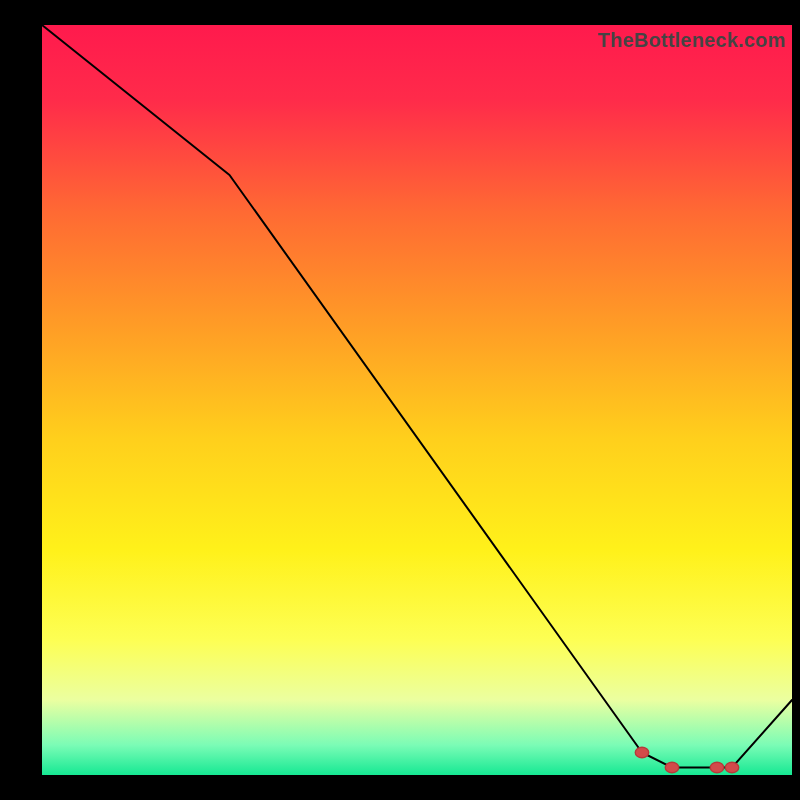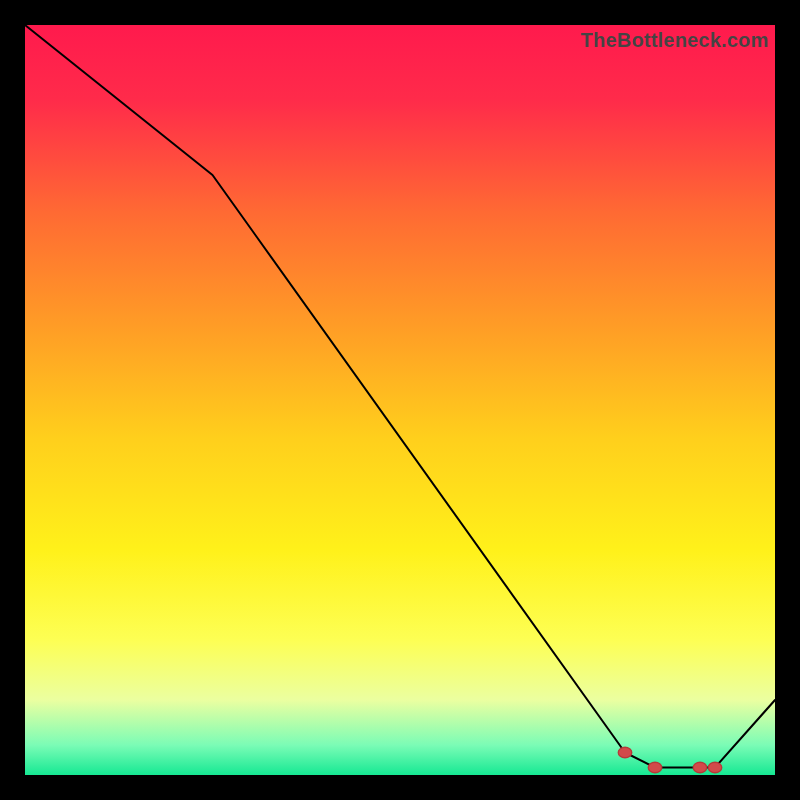--- a/index.html
+++ b/index.html
@@ -11,21 +11,21 @@
     overflow: hidden;
     font-family: Arial, Helvetica, sans-serif;
   }
   .stage {
     position: relative;
     width: 800px;
     height: 800px;
   }
   .plot-area {
     position: absolute;
-    left: 25px;
+    left: 42px;
     top: 25px;
     width: 750px;
     height: 750px;
   }
   .gradient {
     position: absolute;
     left: 0;
     top: 0;
     width: 100%;
     height: 100%;

